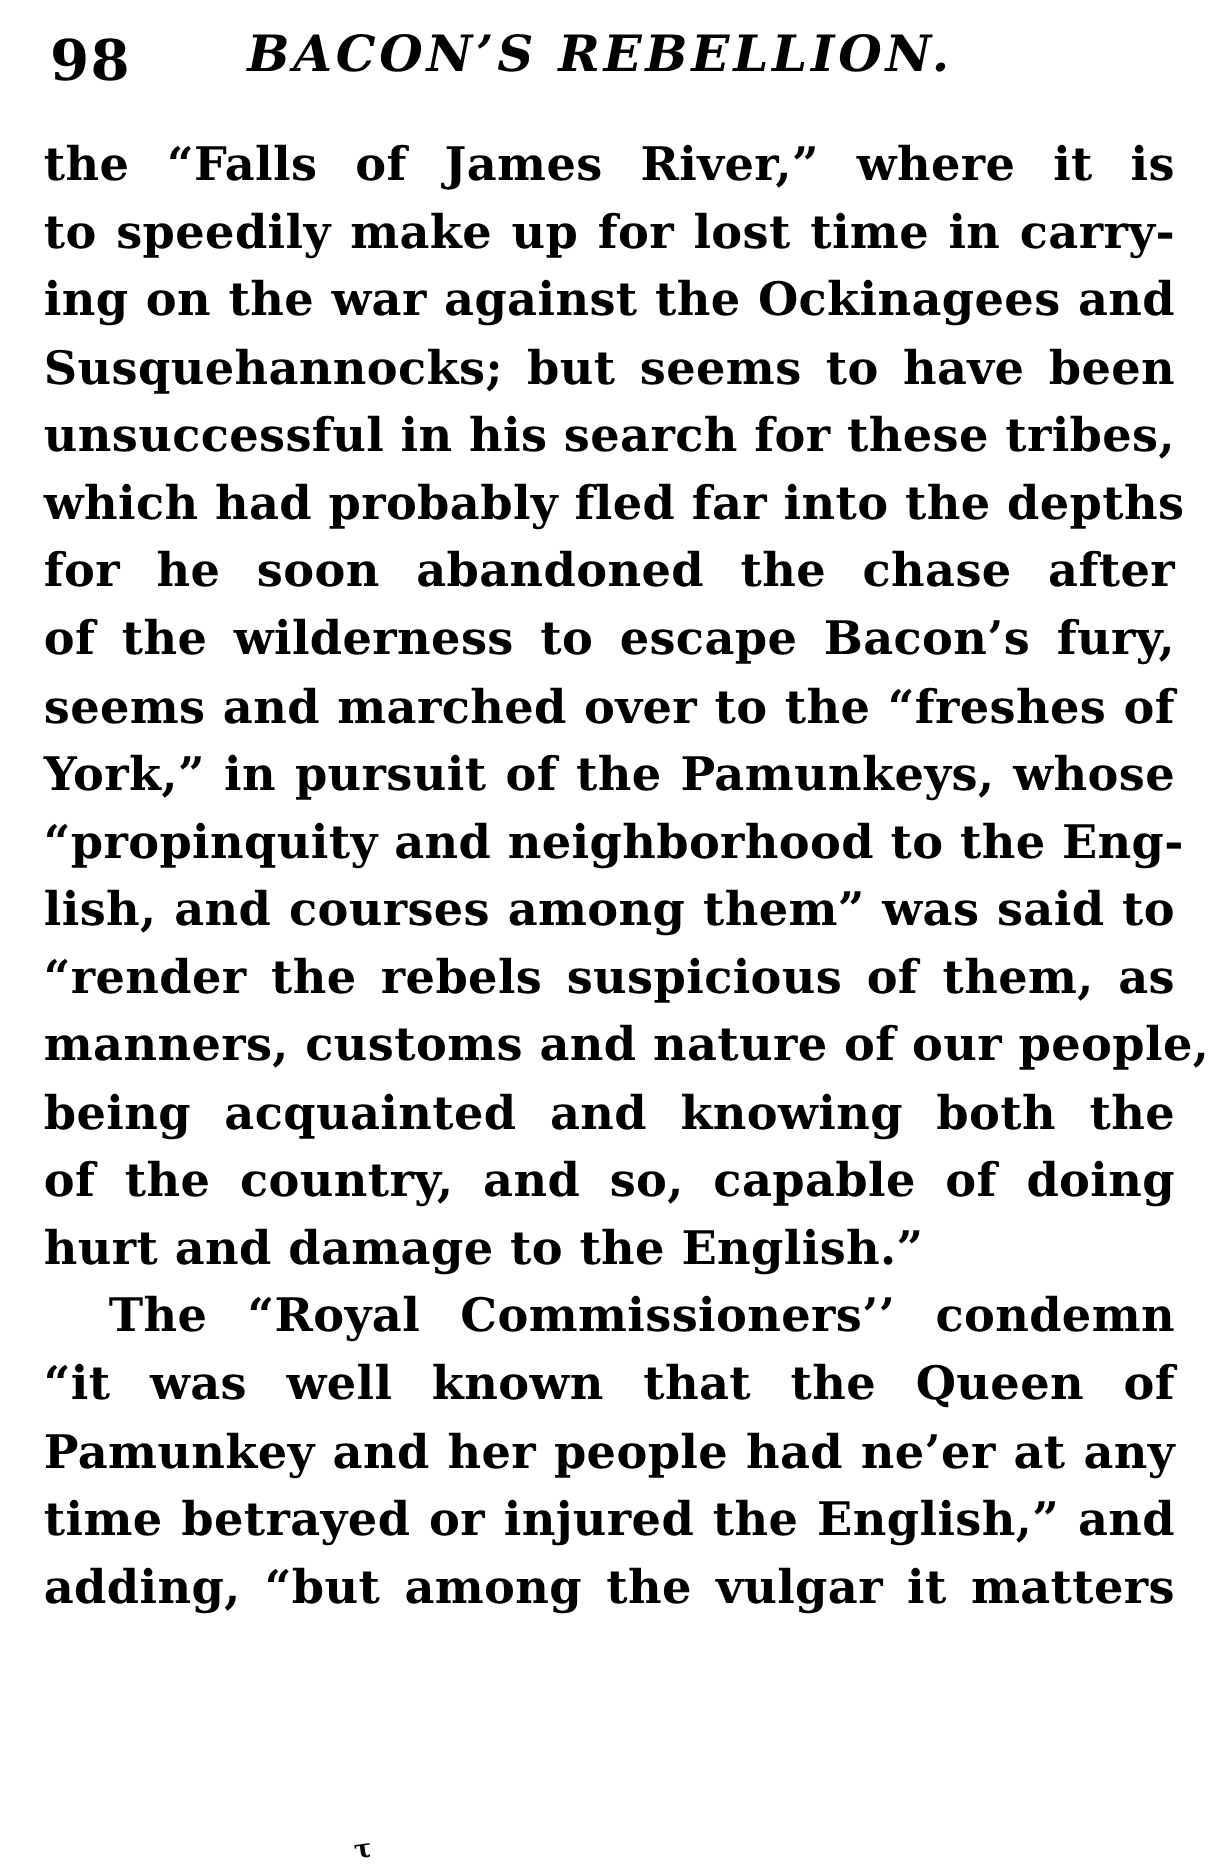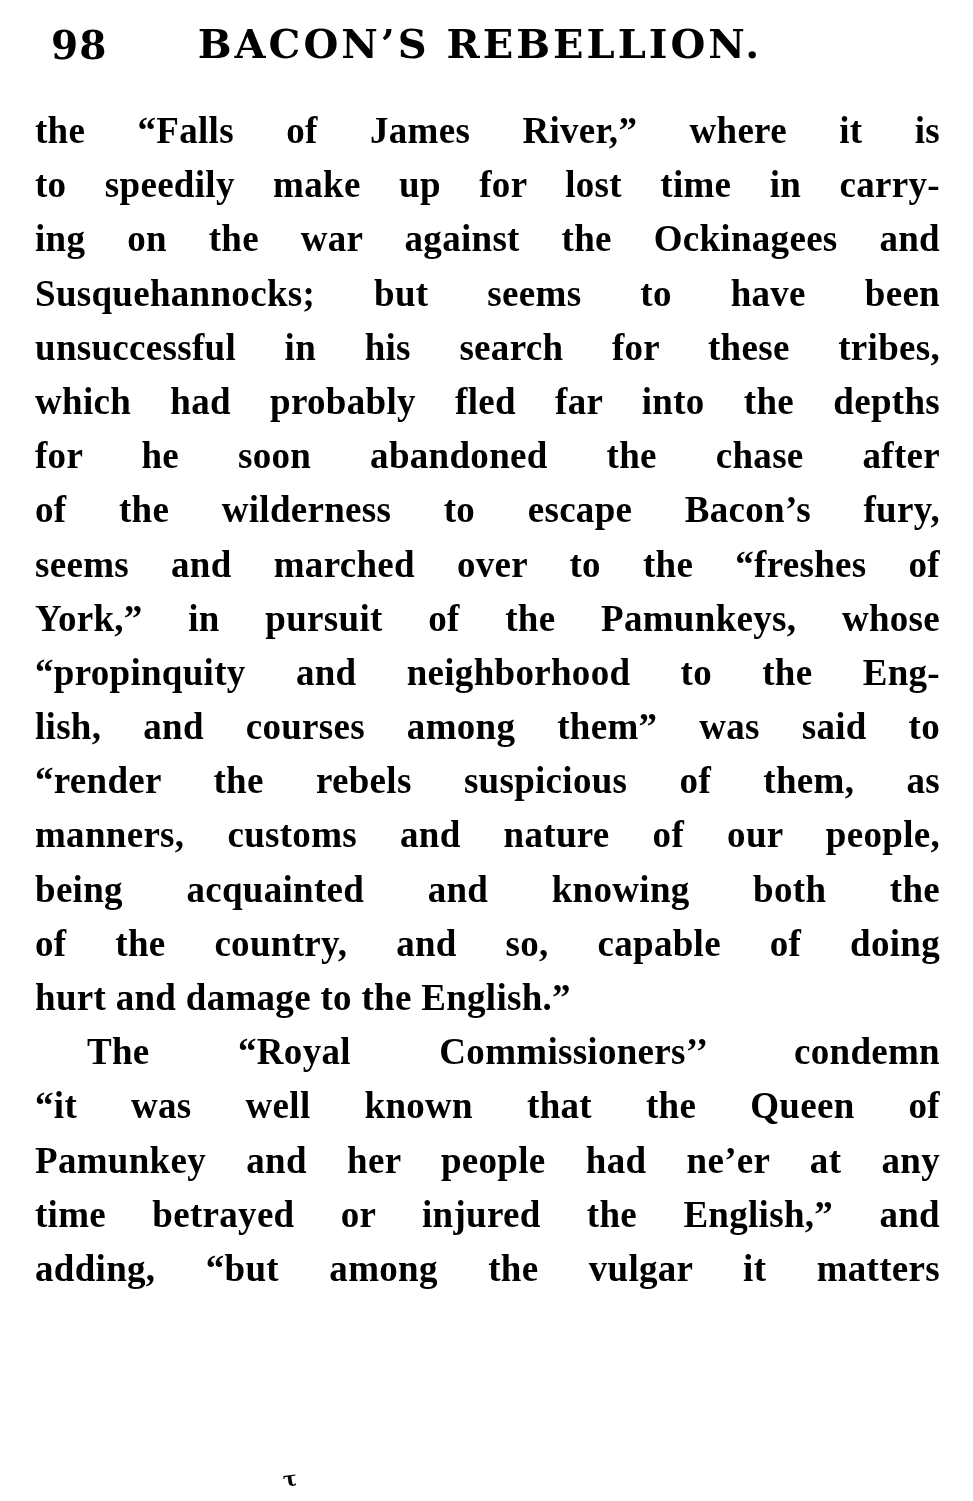--- a/index.html
+++ b/index.html
@@ -18,53 +18,53 @@
   }
   .header {
     position: absolute;
     top: 20px;
     left: 35px;
     right: 38px;
     height: 56px;
   }
   .page-number {
     position: absolute;
-    left: 16px;
+    left: 5px;
     top: 2px;
-    font-size: 39px;
+    font-size: 45px;
     font-weight: 700;
     letter-spacing: 1px;
   }
   .running-title {
     position: absolute;
     left: 120px;
     right: 130px;
     top: 0;
     text-align: center;
     font-size: 40px;
     font-weight: 700;
+    font-style: italic;
     letter-spacing: 3px;
     white-space: nowrap;
   }
   .body-text {
     position: absolute;
     top: 104px;
     left: 35px;
     width: 905px;
   }
   .line {
     font-size: 37px;
     font-weight: 700;
     line-height: 54.2px;
     height: 54.2px;
     text-align: justify;
     text-align-last: justify;
     white-space: nowrap;
     letter-spacing: 0.3px;
-    font-family: Liberation Serif, serif;
   }
   .line.no-just {
     text-align: center;
     text-align-last: left;
   }
   .line.indent {
     padding-left: 52px;
   }
   .artifact {
     position: absolute;

